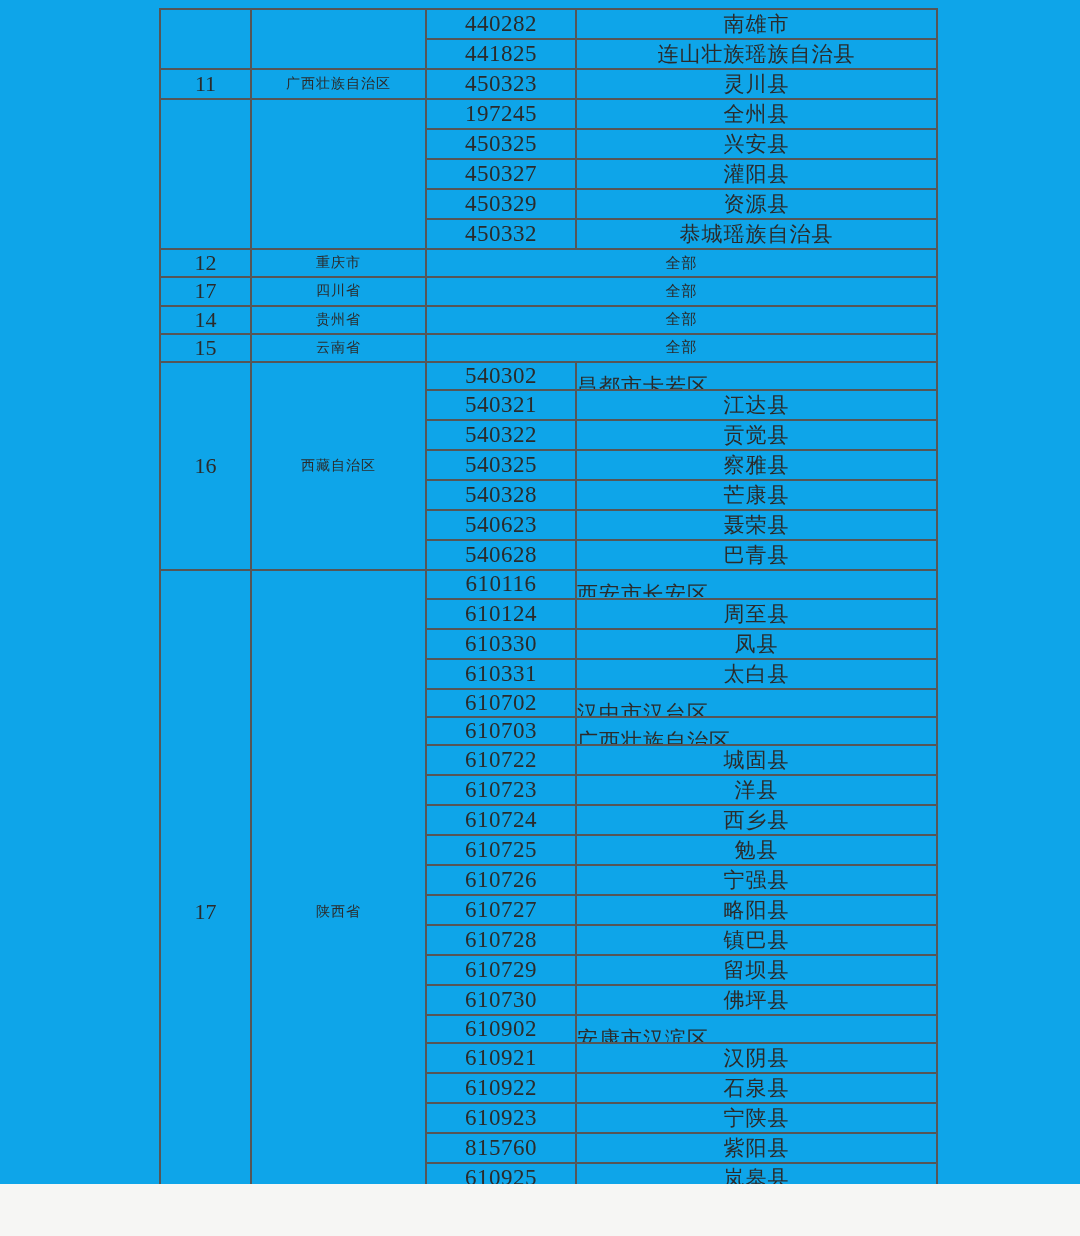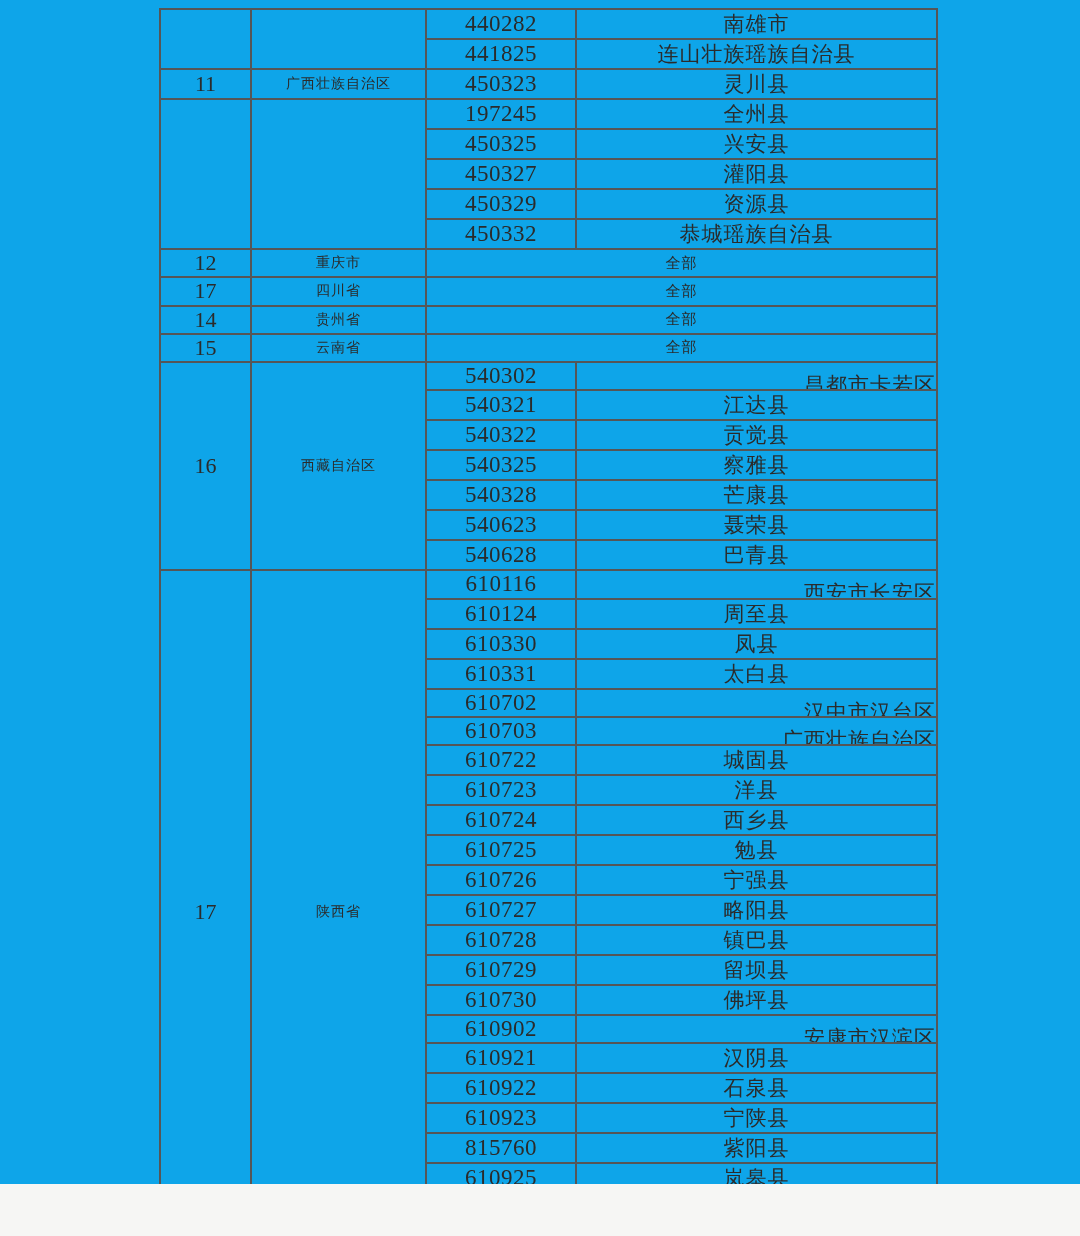--- a/index.html
+++ b/index.html
@@ -26,21 +26,21 @@
   .region-table tr{height:28.25px;}
   td.c-serial{font-size:22px;margin-left:38px;}
   td.c-prov{font-size:14px;letter-spacing:1px;}
   td.c-code{font-size:23px;letter-spacing:0.5px;}
   td.c-name{font-size:21px;letter-spacing:1px;}
   td.c-all{font-size:15px;letter-spacing:1px;}
   
   .clipwrap{position:relative;height:26px;overflow:hidden;}
   .dropped{
     position:absolute;top:13px;left:0;right:0;
-    text-align:right;line-height:21px;font-size:21px;letter-spacing:1px;font-family:Liberation Mono, monospace;
+    text-align:left;line-height:21px;font-size:21px;letter-spacing:1px;
   }
   .footer{
     position:absolute;top:1197px;left:810px;width:170px;
     text-align:center;font-size:27px;color:#333;
     word-spacing:8px;
     margin-top:40px;
   }
 </style>
 </head>
 <body>

